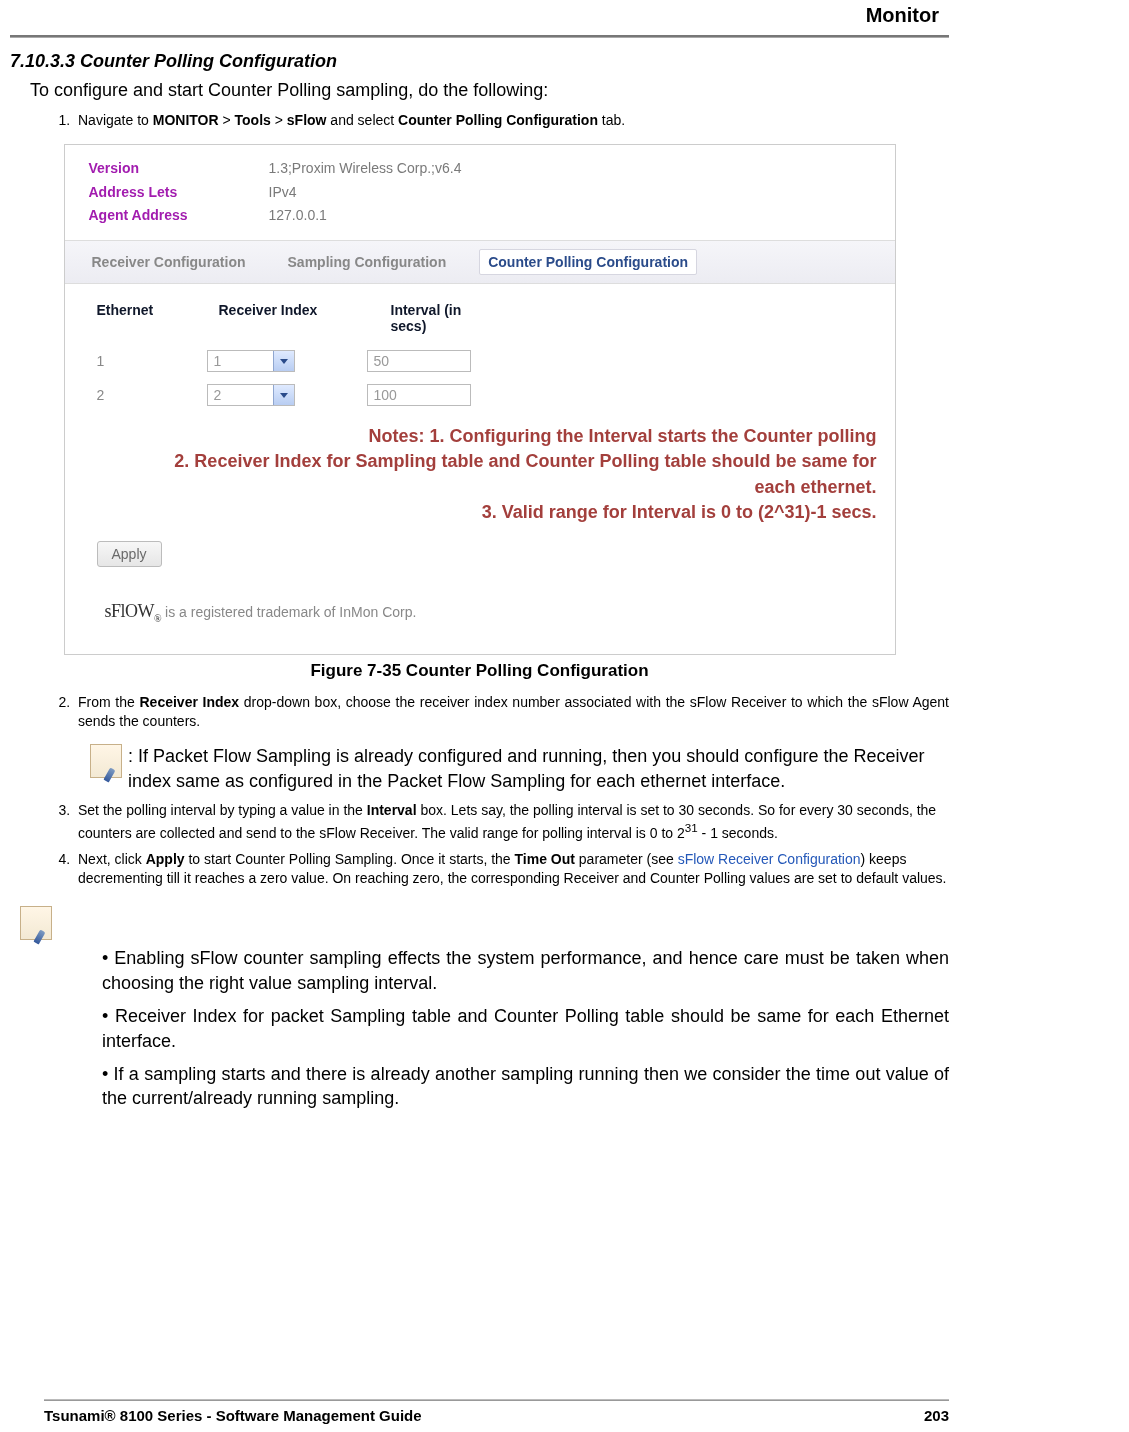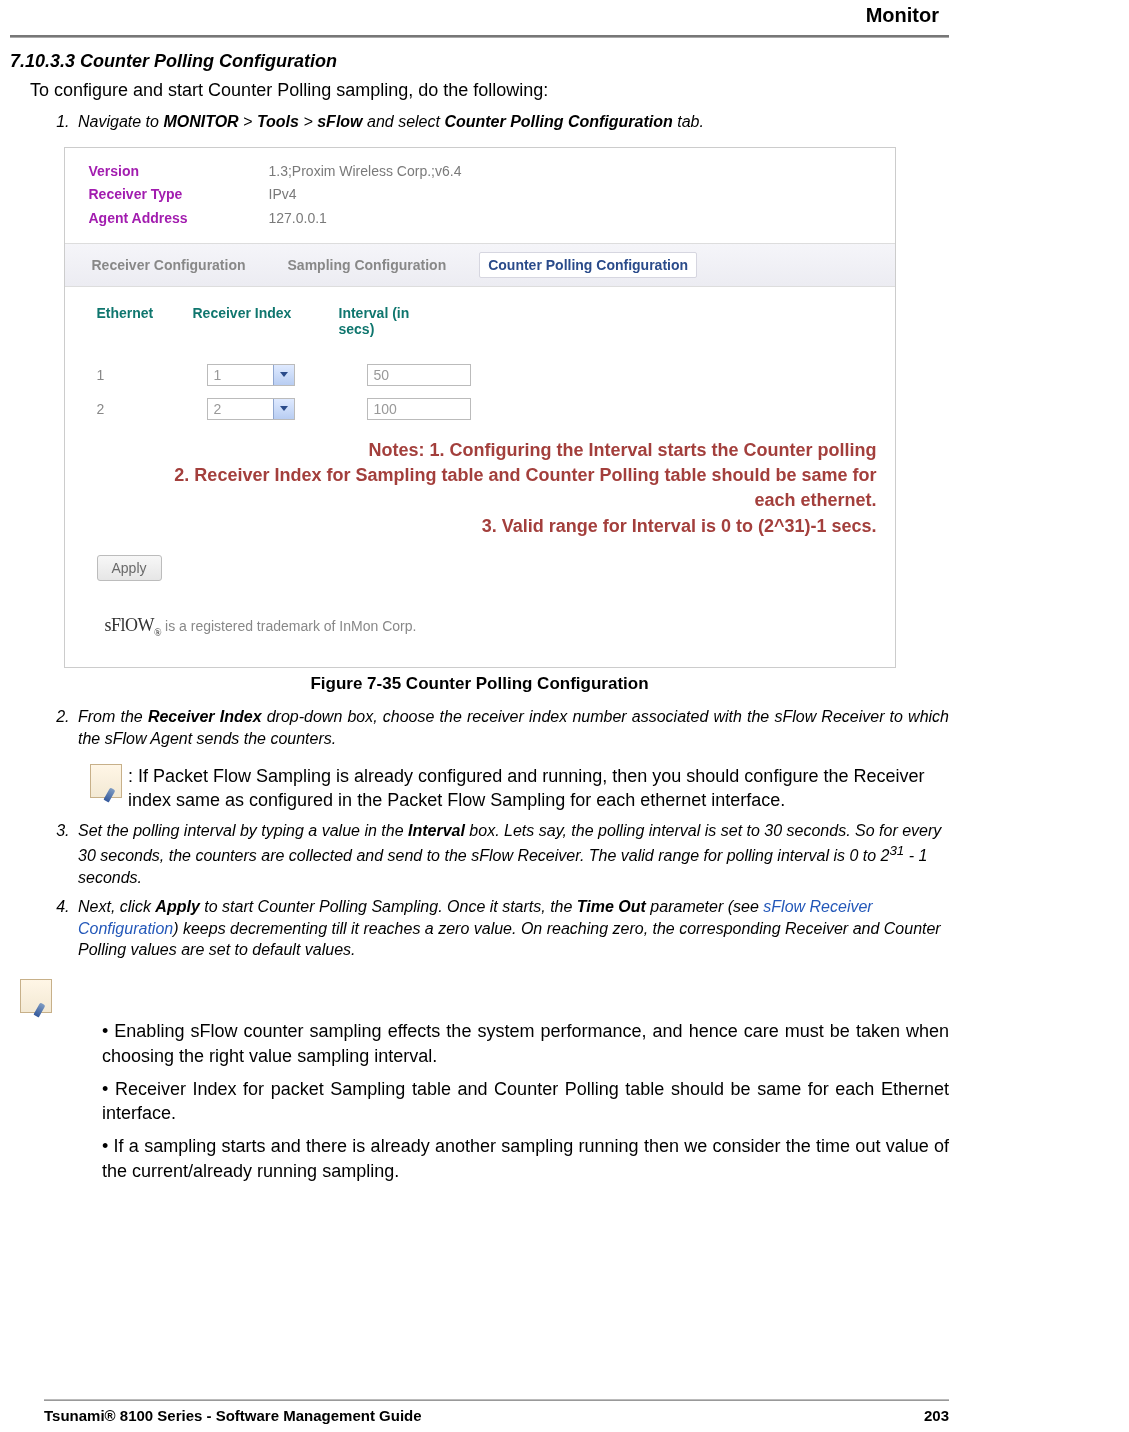--- a/index.html
+++ b/index.html
@@ -35,22 +35,21 @@
     font-size: 18px;
     margin: 2px 0 8px 0;
   }
   .intro-line {
     font-size: 18px;
     margin: 4px 0 10px 20px;
   }
   ol.steps {
     margin: 0 0 0 42px;
     padding: 0 0 0 22px;
-    font-size: 16px;
-    font-style: italic;
+    font-size: 14px;
   }
   ol.steps > li {
     margin: 0 0 8px 0;
     padding-left: 4px;
     line-height: 1.35;
   }
   .b { font-weight: bold; }
   .figure-wrap {
     text-align: center;
     margin: 14px auto 6px auto;
@@ -117,24 +116,24 @@
     font-weight: bold;
     border: 1px solid #d6d6e0;
     background: #fff;
     border-radius: 2px;
   }
   .table-area {
     padding: 18px 18px 6px 32px;
   }
   .thead {
     display: flex;
-    gap: 26px;
+    gap: 52px;
     font-weight: 600;
-    color: #0f766e;
-    margin-bottom: 27px;
+    color: #0f172a;
+    margin-bottom: 16px;
   }
   .col-eth { width: 70px; }
   .col-ri  { width: 120px; }
   .col-int { width: 100px; }
   .trow {
     display: flex;
     gap: 40px;
     align-items: center;
     margin-bottom: 12px;
     color: #888;
@@ -282,21 +281,21 @@
 
   <div class="figure-wrap">
     <div class="sflow-panel">
 
       <div class="info-grid">
         <div class="info-row">
           <div class="label">Version</div>
           <div class="value">1.3;Proxim Wireless Corp.;v6.4</div>
         </div>
         <div class="info-row">
-          <div class="label">Receiver Type</div>
+          <div class="label">Address Lets</div>
           <div class="value">IPv4</div>
         </div>
         <div class="info-row">
           <div class="label">Agent Address</div>
           <div class="value">127.0.0.1</div>
         </div>
       </div>
 
       <div class="tabs">
         <div class="tab">Receiver Configuration</div>

